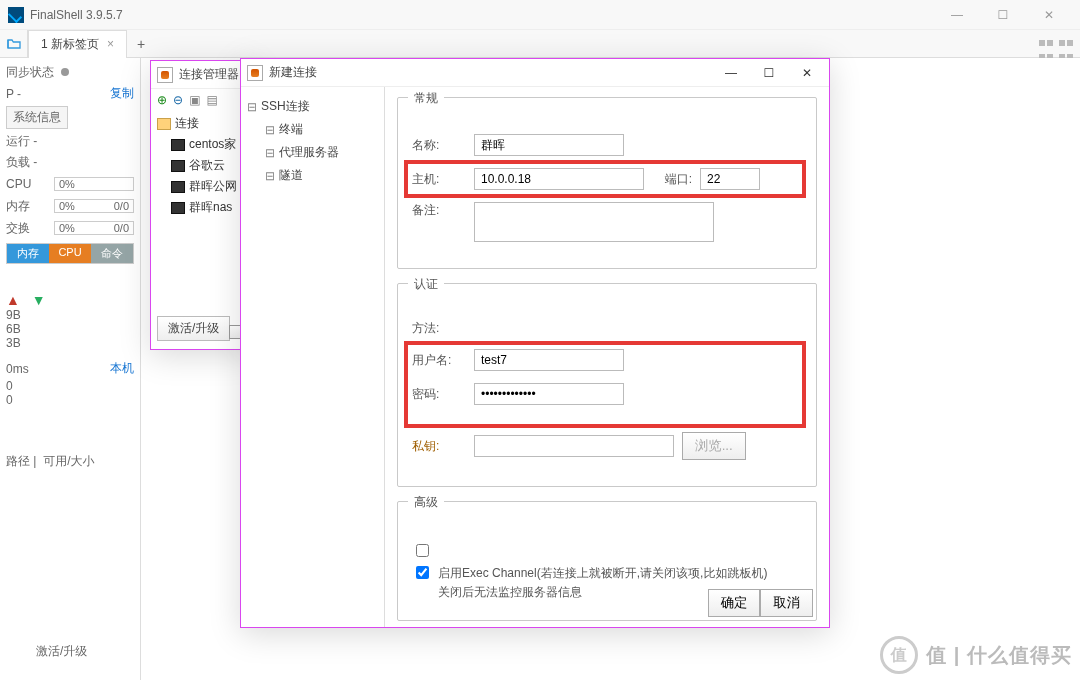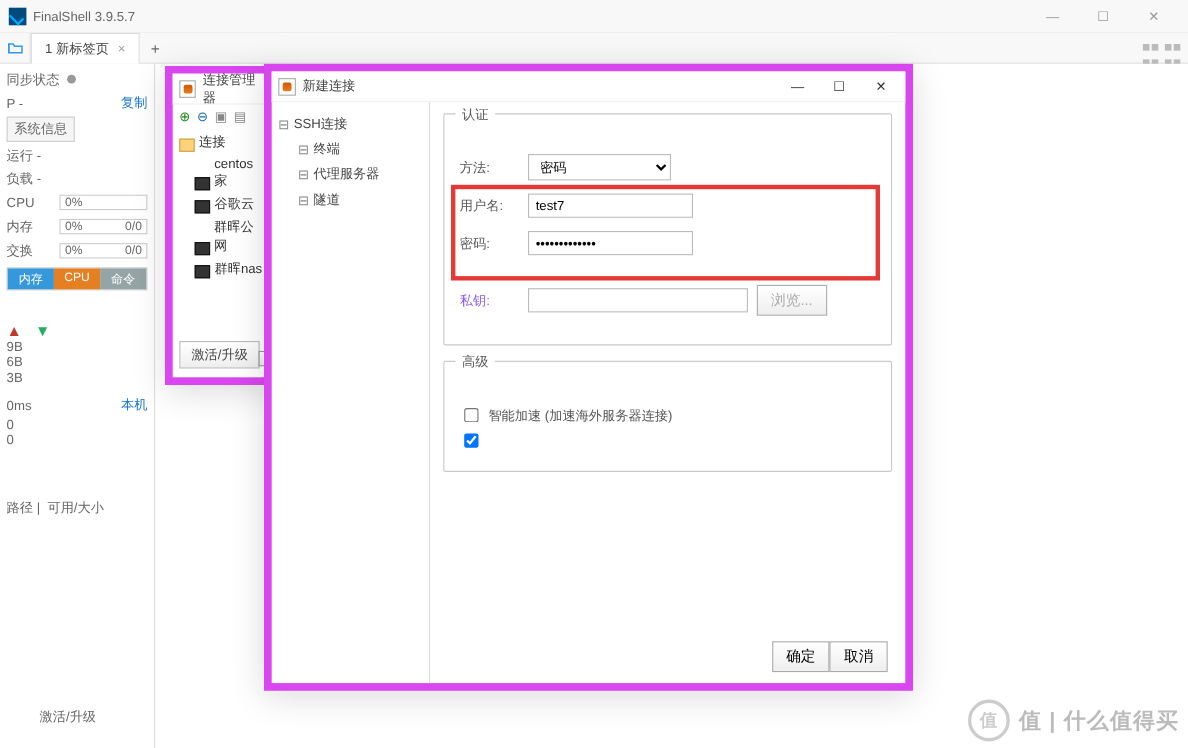--- a/index.html
+++ b/index.html
@@ -37,55 +37,55 @@
   .arrows .up{color:#c0392b}.arrows .dn{color:#27ae60}
   .side a{color:#1976d2;text-decoration:none}
   .side .foot{position:absolute;bottom:20px;left:36px;color:#666}
   
   .content{flex:1;position:relative;background:#fff;border-left:1px solid #ddd}
   .toolbar-host{padding:28px 10px 0 420px;color:#666}
   .tb-btn{border:1px solid #bbb;background:linear-gradient(#fff,#eee);padding:3px 6px;
     display:inline-flex;align-items:center;gap:4px}
   .tb-btn .drop{color:#666;font-size:10px}
   
-  .wnd{position:absolute;background:#fff;border:7px solid #d946ef;box-shadow:0 6px 30px rgba(0,0,0,.15)}
+  .wnd{position:absolute;background:#fff;border:1px solid #d946ef;box-shadow:0 6px 30px rgba(0,0,0,.15)}
   .wnd .chrome{height:28px;background:#fff;border-bottom:1px solid #eee;display:flex;align-items:center;
     padding:0 6px;gap:6px}
   .wnd .jicon{width:16px;height:16px;background:#fff;border:1px solid #aaa;display:flex;
     align-items:center;justify-content:center}
   .wnd .jicon:before{content:"";width:8px;height:8px;border-radius:2px;
     background:linear-gradient(#d35400,#e67e22);display:block}
   .wnd .chrome .spacer{flex:1}
   .wnd .cbtn{width:32px;text-align:center;color:#333;font-weight:300}
   .connmgr{left:150px;top:60px;width:104px;height:290px}
   .connmgr .body{padding:4px 6px}
   .mini-icons{display:flex;gap:6px;font-size:12px}
   .i-plus{color:#1a8a1a}.i-rm{color:#1a6aa8}.i-sq{color:#888}
   .tree{margin-top:6px;font-size:12px;color:#333}
-  .tree .node{display:flex;align-items:flex-end;gap:4px;padding:2px 0}
+  .tree .node{display:flex;align-items:center;gap:4px;padding:2px 0}
   .tree .folder{width:14px;height:12px;background:#ffd27a;border:1px solid #caa14a;display:inline-block}
   .tree .term{width:14px;height:12px;background:#333;border:1px solid #111;display:inline-block}
   .link-btn{position:absolute;bottom:8px;left:6px;border:1px solid #bbb;
     background:linear-gradient(#fff,#eee);padding:3px 10px}
   .mailish{width:14px;height:14px;border:1px solid #999;display:inline-block;vertical-align:middle;
     position:absolute;bottom:10px;left:78px;background:linear-gradient(#fff,#eee)}
   
   .modal{left:240px;top:58px;width:590px;height:570px}
   .modal .split{display:flex;height:calc(100% - 28px)}
   .modal .ltree{width:144px;border-right:1px solid #ddd;padding:8px 6px;font-size:12px}
   .modal .ltree .node{display:flex;align-items:center;gap:4px;padding:3px 0}
   .modal .ltree .tw{display:inline-block;width:10px;text-align:center;color:#888}
   .modal .form{flex:1;padding:10px 12px 10px 12px;position:relative}
   fieldset{border:1px solid #c9c9c9;border-radius:2px;margin:0 0 14px 0;padding:36px 14px 14px 14px;
     font-size:12px;color:#555;position:relative}
   fieldset legend{padding:0 6px;font-size:12px;color:#555;position:absolute;top:-8px;left:10px;
     background:#fff}
   .frow{display:flex;align-items:center;margin-bottom:12px;gap:8px}
   .flabel{width:54px;color:#555}
-  .flabel.dis{color:#8b5cf6}
+  .flabel.dis{color:#a16207}
   input[type=text],input[type=password],textarea,select{border:1px solid #bbb;padding:3px 6px;
     font-size:12px;background:#fff}
   .hl{outline:4px solid #e53935;padding:4px;margin:-4px 0 8px -4px}
   .btn{border:1px solid #aaa;background:linear-gradient(#fff,#eee);padding:4px 12px}
   .btn[disabled]{color:#aaa}
   .cbrow{display:flex;align-items:flex-start;gap:6px;margin:4px 0;line-height:1.6}
   .cbrow input{margin-top:2px}
   .footer-btns{position:absolute;bottom:10px;right:16px;display:flex;gap:0}
   .watermark{position:absolute;right:8px;bottom:6px;color:#bbb;font-size:20px;
     font-weight:600;display:flex;align-items:center;gap:8px;letter-spacing:1px}
@@ -263,28 +263,44 @@
           </div>
         <div class="node">
             <span class="tw">⊟</span>
             <span>隧道</span>
           </div>
       </div>
     </div>
 
     <div class="form">
 
+      <fieldset>
+        <legend>常规</legend>
+        <div class="frow">
+          <span class="flabel">名称:</span>
+          <input type="text" style="width: 150px;" value="群晖">
+        </div>
+        <div class="hl">
+          <div class="frow" style="margin-bottom:0">
+            <span class="flabel">主机:</span>
+            <input type="text" style="width: 170px;" value="10.0.0.18">
+            <span class="flabel" style="width:40px;text-align:right">端口:</span>
+            <input type="text" style="width: 60px;" value="22">
+          </div>
+        </div>
+        <div class="frow" style="align-items:flex-start">
+          <span class="flabel">备注:</span>
+          <textarea style="width: 240px; height: 40px; resize: none;"></textarea>
+        </div>
+      </fieldset>
 
       <fieldset>
         <legend>认证</legend>
         <div class="frow">
           <span class="flabel">方法:</span>
-          <select style="width:130px">
-            <option>密码</option>
-          </select>
         </div>
         <div class="hl">
           <div class="frow">
             <span class="flabel">用户名:</span>
             <input type="text" style="width: 150px;" value="test7">
           </div>
           <div class="frow" style="margin-bottom:15px">
             <span class="flabel">密码:</span>
             <input type="password" style="width: 150px;" value="*************">
           </div>
@@ -293,24 +309,27 @@
           <span class="flabel dis">私钥:</span>
           <input type="text" style="width: 200px;" disabled="">
           <button class="btn" disabled="">浏览...</button>
         </div>
       </fieldset>
 
       <fieldset>
         <legend>高级</legend>
         <label class="cbrow">
           <input type="checkbox" style="">
-          <span>智能加速 (加速海外服务器连接)</span>
         </label>
         <label class="cbrow">
           <input type="checkbox" checked="" style="">
+          <span>
+            <span>启用Exec Channel(若连接上就被断开,请关闭该项,比如跳板机)</span><br>
+            <span>关闭后无法监控服务器信息</span>
+          </span>
         </label>
       </fieldset>
 
       <div class="footer-btns">
         <button class="btn">确定</button>
         <button class="btn">取消</button>
       </div>
     </div>
   </div>
 </div>

